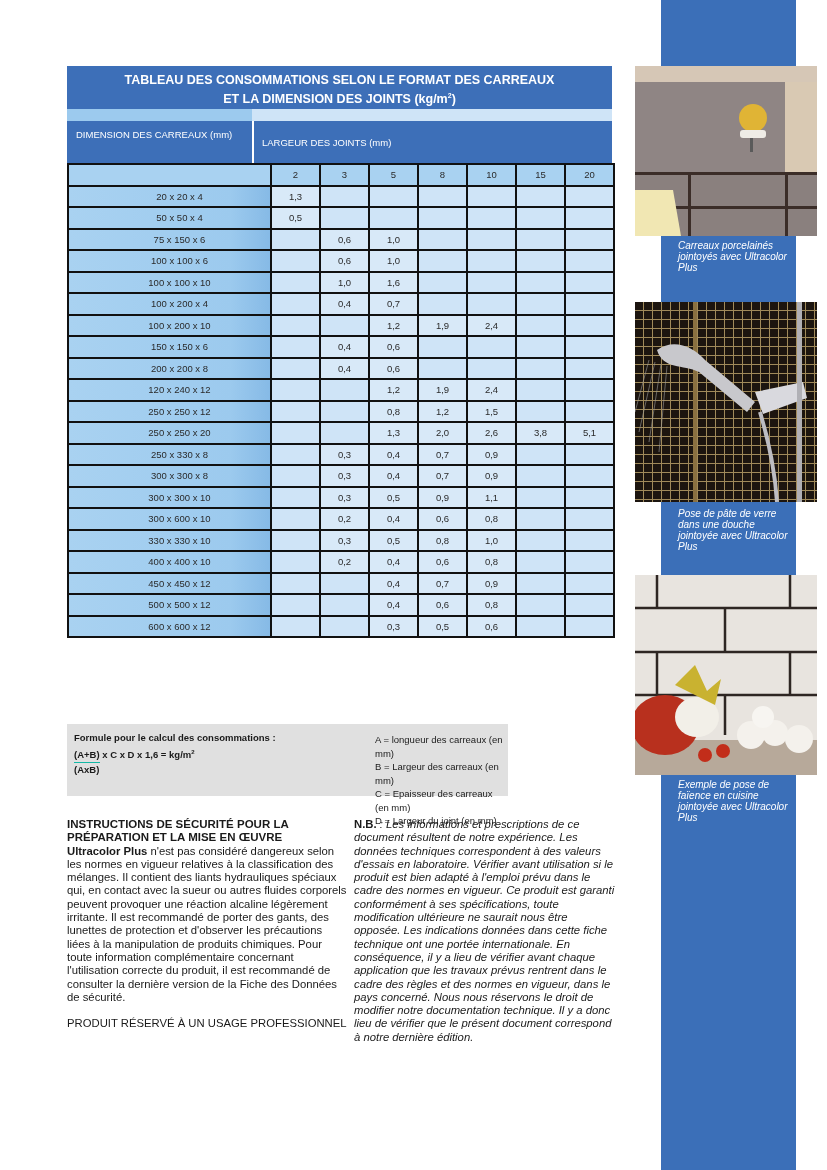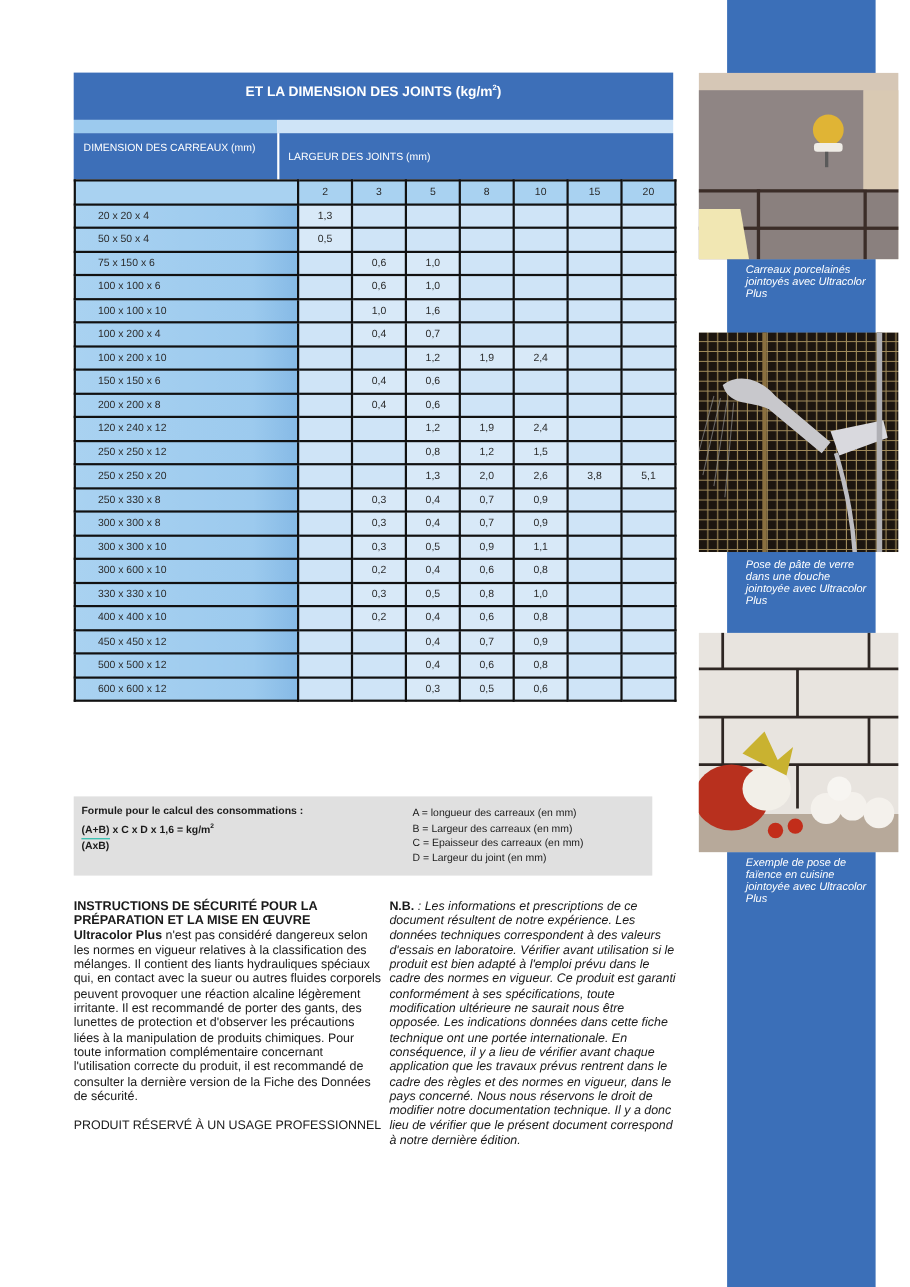--- a/index.html
+++ b/index.html
@@ -44,30 +44,30 @@
     .hdr .r { flex: 1; padding: 16px 0 0 8px; }
     table.grid {
       border-collapse: collapse; width: 545px; table-layout: fixed;
       font-size: 9.5px;
     }
     table.grid td {
       border: 2px solid #111111; height: 19.5px; padding: 0;
       text-align: center; background: #cfe4f7; color: #2a2a2a;
     }
     table.grid td.dim {
-      width: 181px; text-align: left; padding-left: 20px;
+      width: 181px; text-align: center; padding-left: 20px;
       background: linear-gradient(to right, #a9d2f1 0%, #9ccaee 80%, #86bae6 100%);
       margin-top: 36px;
     }
     table.grid tr.colhead td { background: #a9d2f1; }
     table.grid td.v { width: 47px; }
     table.grid td.v.filled { background: #d8e9f8; }
     
     .formula {
-      position: absolute; left: 67px; top: 724px; width: 526px; height: 72px;
+      position: absolute; left: 67px; top: 724px; width: 441px; height: 72px;
       background: #e0e0e0; font-size: 9.5px;
     }
     .formula .left {
       position: absolute; left: 7px; top: 7px; font-weight: bold; line-height: 14px;
     }
     .formula .left .frac { display: inline-block; border-bottom: 1px solid #14b8a6; }
     .formula .right {
       position: absolute; left: 308px; top: 9px; line-height: 13.5px;
     }
     
@@ -143,20 +143,21 @@
     <circle cx="164" cy="164" r="14" fill="#f4f1ec"></circle>
     <circle cx="128" cy="142" r="11" fill="#f7f5f1"></circle>
     <circle cx="70" cy="180" r="7" fill="#c22d1a"></circle>
     <circle cx="88" cy="176" r="7" fill="#c22d1a"></circle>
   </svg>
 </div>
 <div class="caption" style="top:779px;">Exemple de pose de faïence en cuisine jointoyée avec Ultracolor Plus</div>
 
 <div class="tbl-wrap">
   <div class="tbl-title">
+    <div>TABLEAU DES CONSOMMATIONS SELON LE FORMAT DES CARREAUX</div>
     <div><span>ET LA DIMENSION DES JOINTS (kg/m</span><sup>2</sup><span>)</span></div>
   </div>
   <div class="stripe">
       <div class="l"></div>
       <div class="r"></div>
     </div>
   <div class="hdr">
     <div class="l">DIMENSION DES CARREAUX (mm)</div>
     <div class="r">LARGEUR DES JOINTS (mm)</div>
   </div>

